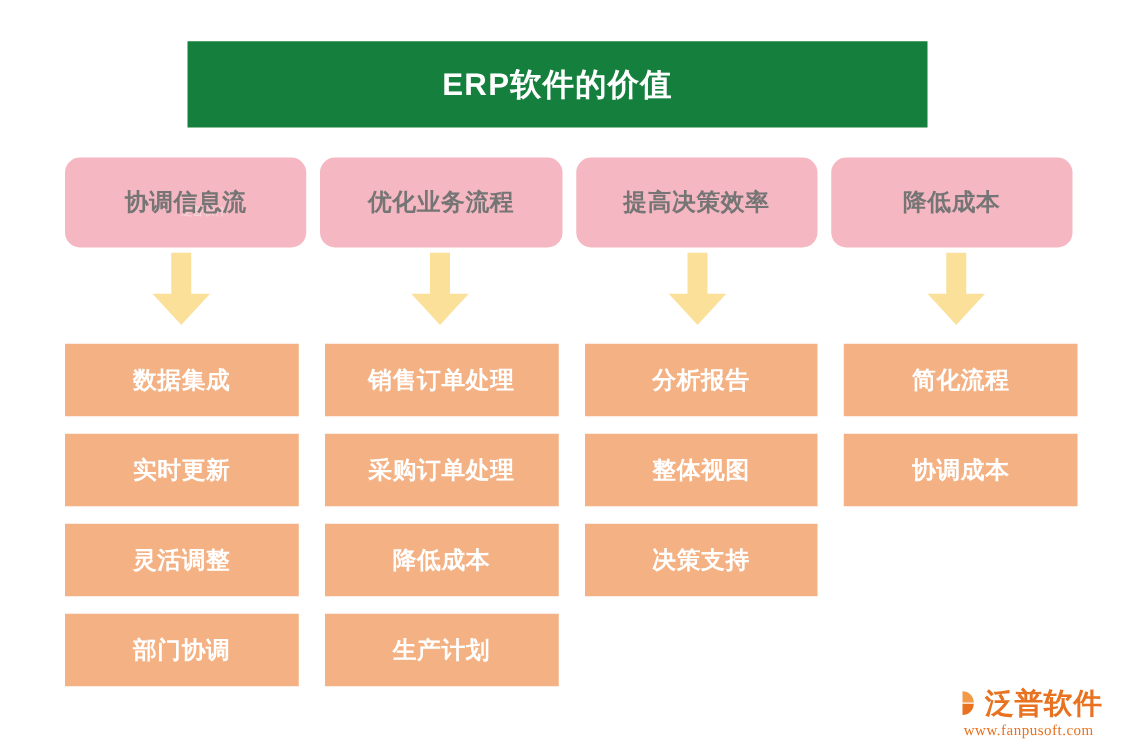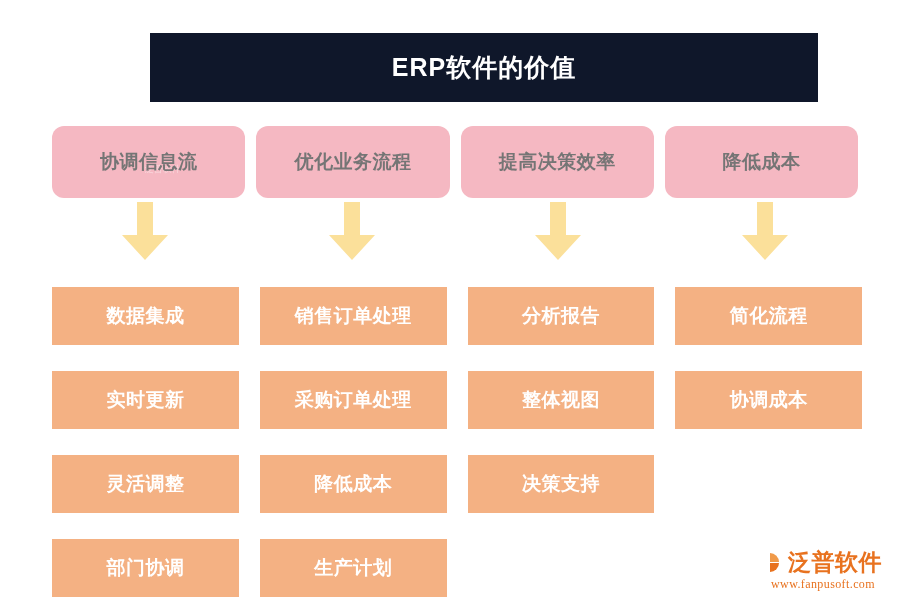--- a/index.html
+++ b/index.html
@@ -19,23 +19,23 @@
     position: relative;
     width: 900px;
     height: 600px;
   }
 
   
   .title-banner {
     position: absolute;
     left: 150px;
     top: 33px;
-    width: 668px;
+    width: 592px;
     height: 69px;
-    background: #0f172a;
+    background: #15803d;
     display: flex;
     align-items: center;
     justify-content: center;
   }
   .title-banner .title-text {
     color: #ffffff;
     font-size: 25px;
     font-weight: bold;
     letter-spacing: 1px;
     white-space: nowrap;
@@ -117,21 +117,20 @@
     display: flex;
     flex-direction: column;
     gap: 14px;
   }
   .item-box {
     height: 58px;
     background: #f4b183;
     display: flex;
     align-items: center;
     justify-content: center;
-    margin-top: 12px;
   }
   .item-box .item-text {
     color: #ffffff;
     font-size: 19px;
     font-weight: bold;
     white-space: nowrap;
     letter-spacing: 0.5px;
   }
 
   

